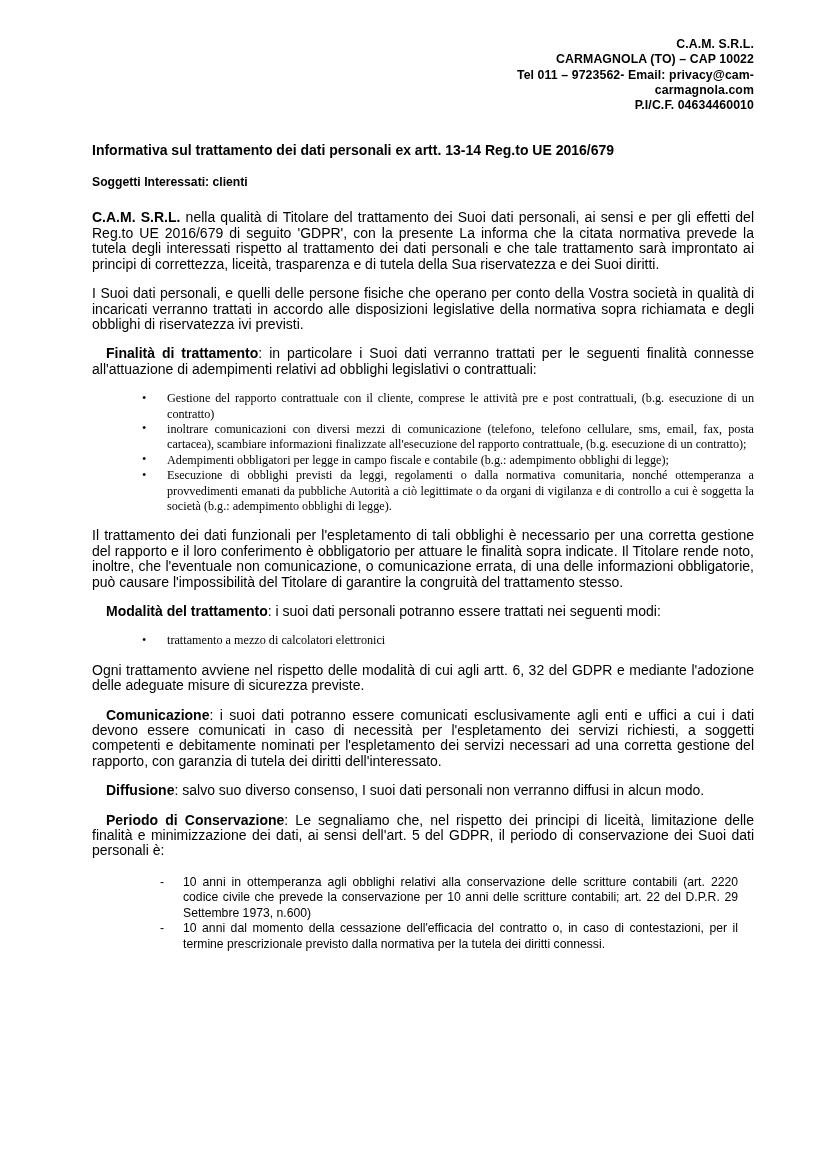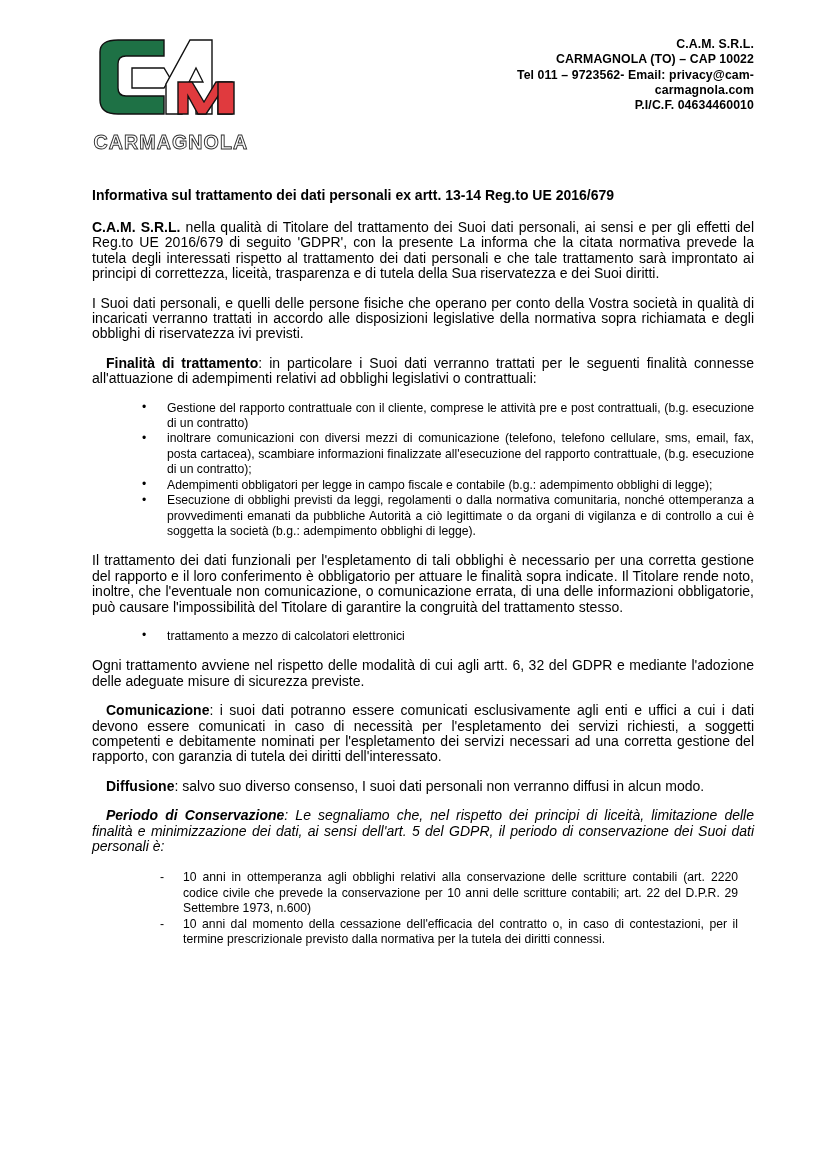--- a/index.html
+++ b/index.html
@@ -69,35 +69,36 @@
     margin: 0 0 20px 0;
   }
   p.para {
     font-size: 14px;
     line-height: 15.4px;
     text-align: justify;
     margin: 0 0 14px 0;
     hyphens: none;
   }
   p.para.indent { text-indent: 14px; }
-  p.para.tight { margin-bottom: 13px; font-style: italic; }
+  p.para.tight { margin-bottom: 13px; }
   b, .b { font-weight: bold; }
 
   ul.bullets {
     list-style: none;
     margin: 0 0 14px 0;
     padding: 0 0 0 48px;
   }
   ul.bullets > li {
     position: relative;
     font-size: 12.2px;
     line-height: 15.4px;
     text-align: justify;
     padding-left: 27px;
     margin: 0 0 0 0;
+    font-family: Liberation Serif, serif;
   }
   ul.bullets > li::before {
     content: "\2022";
     position: absolute;
     left: 2px;
     top: -0.5px;
     font-size: 12.2px;
     line-height: 15.4px;
   }
 
@@ -122,70 +123,53 @@
     line-height: 15.4px;
   }
 </style>
 </head>
 <body>
 
 <div class="page">
 
   <div class="header">
 
-    <div class="logo-block">
-      <svg class="logo-mark" width="160" height="92" viewBox="0 0 160 92">
-
-        <path d="M8 14 L8 62 Q8 76 26 76 L72 76 L72 58 L34 58 Q26 58 26 50 L26 26 Q26 18 34 18 L72 18 L72 2 L26 2 Q8 2 8 14 Z" fill="#1e7145" stroke="#111111" stroke-width="1.4"></path>
-
-        <path d="M40 30 L72 30 L78 40 L72 50 L40 50 Z" fill="#ffffff" stroke="#111111" stroke-width="1.4"></path>
-
-        <path d="M74 76 L74 46 L98 2 L120 2 L120 76 L104 76 L104 60 L90 60 L90 76 Z" fill="#ffffff" stroke="#111111" stroke-width="1.4"></path>
-
-        <path d="M97 44 L104 30 L111 44 Z" fill="#ffffff" stroke="#111111" stroke-width="1.3"></path>
-
-        <path d="M86 76 L86 44 L100 44 L112 64 L124 44 L140 44 L140 76 L126 76 L126 58 L114 76 L106 76 L96 58 L96 76 Z" fill="#e03a3e" stroke="#111111" stroke-width="1.4"></path>
-
-        <path d="M126 44 L142 44 L142 76 L126 76 Z" fill="#e03a3e" stroke="#111111" stroke-width="1.4"></path>
-      </svg>
-      <svg width="160" height="24" viewBox="0 0 220 32">
-        <text x="2" y="25" font-family="'Liberation Sans', sans-serif" font-size="27" font-weight="bold" letter-spacing="1.5" fill="#ffffff" stroke="#333333" stroke-width="1.3">CARMAGNOLA</text>
-      </svg>
-    </div>
 
     <div class="company-block">
       <div>C.A.M. S.R.L.</div>
       <div>CARMAGNOLA (TO) – CAP 10022</div>
       <div>Tel 011 – 9723562- Email: privacy@cam-</div>
       <div>carmagnola.com</div>
       <div>P.I/C.F. 04634460010</div>
     </div>
 
   </div>
 
   <div class="content">
 
     <div class="doc-title">Informativa sul trattamento dei dati personali ex artt. 13-14 Reg.to UE 2016/679</div>
 
+    <div class="doc-subtitle">Soggetti Interessati: clienti</div>
 
     <p class="para"><b>C.A.M. S.R.L.</b><span> nella qualità di Titolare del trattamento dei Suoi dati personali, ai sensi e per gli effetti del Reg.to UE 2016/679 di seguito 'GDPR', con la presente La informa che la citata normativa prevede la tutela degli interessati rispetto al trattamento dei dati personali e che tale trattamento sarà improntato ai principi di correttezza, liceità, trasparenza e di tutela della Sua riservatezza e dei Suoi diritti.</span></p>
 
     <p class="para">I Suoi dati personali, e quelli delle persone fisiche che operano per conto della Vostra società in qualità di incaricati verranno trattati in accordo alle disposizioni legislative della normativa sopra richiamata e degli obblighi di riservatezza ivi previsti.</p>
 
     <p class="para indent"><b>Finalità di trattamento</b><span>: in particolare i Suoi dati verranno trattati per le seguenti finalità connesse all'attuazione di adempimenti relativi ad obblighi legislativi o contrattuali:</span></p>
 
     <ul class="bullets">
       <li>Gestione del rapporto contrattuale con il cliente, comprese le attività pre e post contrattuali, (b.g. esecuzione di un contratto)</li>
       <li>inoltrare comunicazioni con diversi mezzi di comunicazione (telefono, telefono cellulare, sms, email, fax, posta cartacea), scambiare informazioni finalizzate all'esecuzione del rapporto contrattuale, (b.g. esecuzione di un contratto);</li>
       <li>Adempimenti obbligatori per legge in campo fiscale e contabile (b.g.: adempimento obblighi di legge);</li>
       <li>Esecuzione di obblighi previsti da leggi, regolamenti o dalla normativa comunitaria, nonché ottemperanza a provvedimenti emanati da pubbliche Autorità a ciò legittimate o da organi di vigilanza e di controllo a cui è soggetta la società (b.g.: adempimento obblighi di legge).</li>
     </ul>
 
     <p class="para">Il trattamento dei dati funzionali per l'espletamento di tali obblighi è necessario per una corretta gestione del rapporto e il loro conferimento è obbligatorio per attuare le finalità sopra indicate. Il Titolare rende noto, inoltre, che l'eventuale non comunicazione, o comunicazione errata, di una delle informazioni obbligatorie, può causare l'impossibilità del Titolare di garantire la congruità del trattamento stesso.</p>
 
+    <p class="para indent"><b>Modalità del trattamento</b><span>: i suoi dati personali potranno essere trattati nei seguenti modi:</span></p>
 
     <ul class="bullets">
       <li>trattamento a mezzo di calcolatori elettronici</li>
     </ul>
 
     <p class="para">Ogni trattamento avviene nel rispetto delle modalità di cui agli artt. 6, 32 del GDPR e mediante l'adozione delle adeguate misure di sicurezza previste.</p>
 
     <p class="para indent"><b>Comunicazione</b><span>: i suoi dati potranno essere comunicati esclusivamente agli enti e uffici a cui i dati devono essere comunicati in caso di necessità per l'espletamento dei servizi richiesti, a soggetti competenti e debitamente nominati per l'espletamento dei servizi necessari ad una corretta gestione del rapporto, con garanzia di tutela dei diritti dell'interessato.</span></p>
 
 

